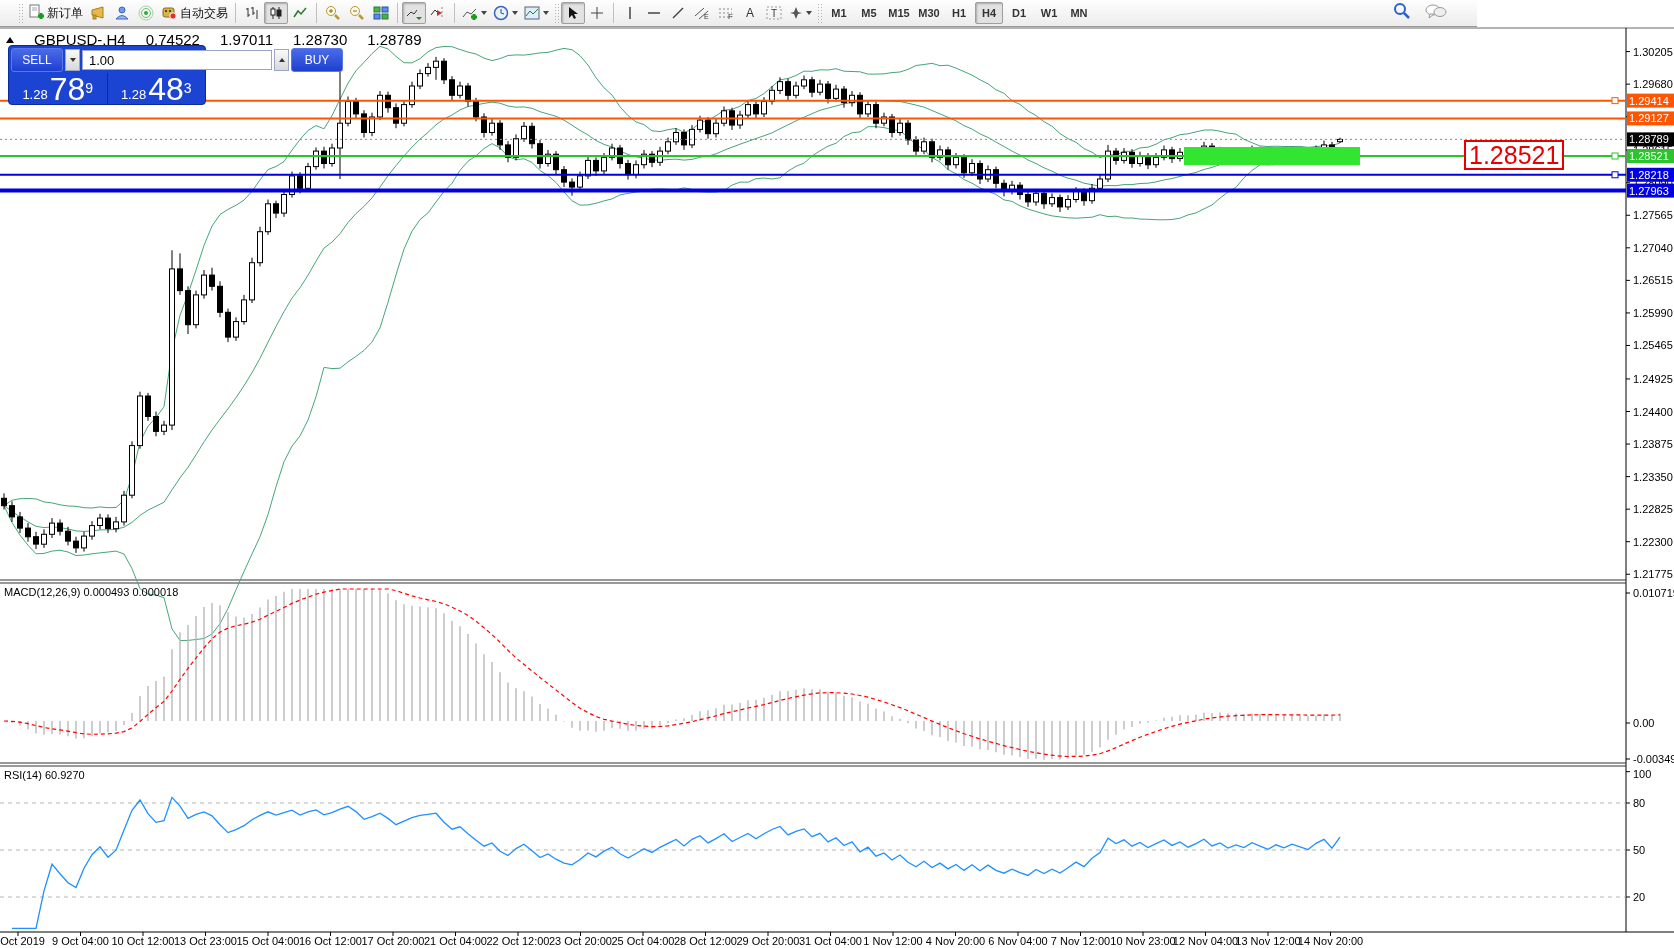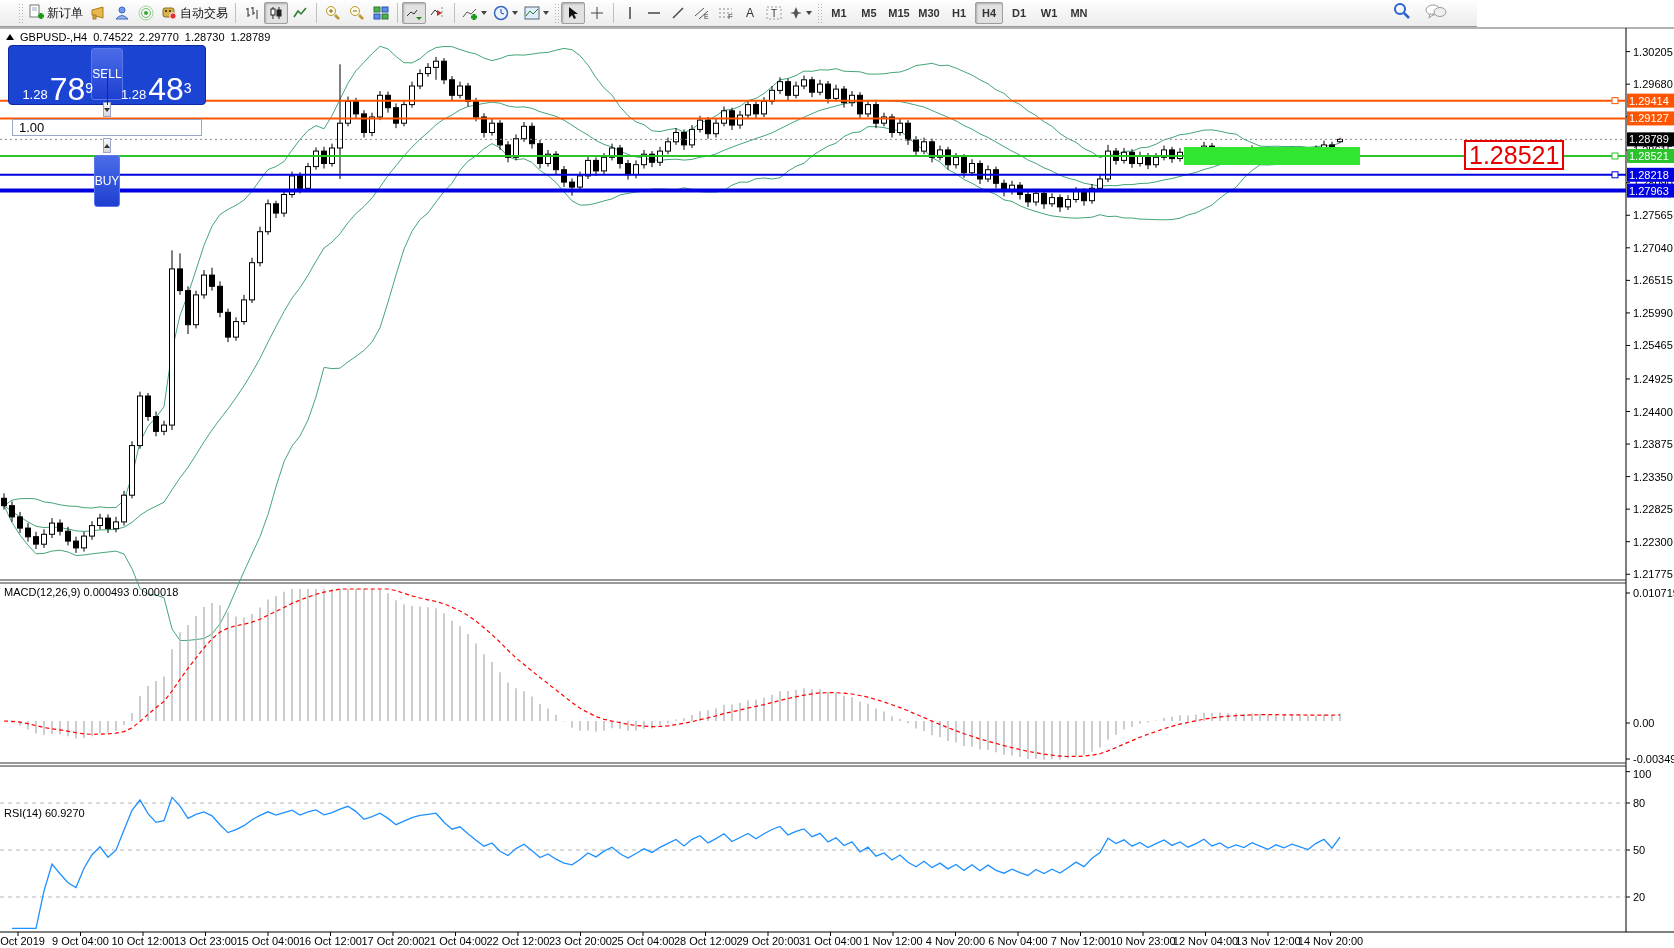--- a/index.html
+++ b/index.html
@@ -14,26 +14,26 @@
   .tb-btn.pressed{background:#e2e2e2;border:1px solid #9f9f9f;box-shadow:inset 1px 1px 2px rgba(0,0,0,.25);}
   .tb-label{font-size:12px;color:#111;margin-left:3px;white-space:nowrap;}
   .caret{width:0;height:0;border-left:3px solid transparent;border-right:3px solid transparent;border-top:4px solid #444;margin-left:3px;}
   .tb-tf{height:20px;min-width:26px;display:inline-flex;align-items:center;justify-content:center;font-size:11px;color:#333;
     border:1px solid transparent;border-radius:2px;margin:0 1px;font-weight:bold;}
   .tb-tf.active{background:#e2e2e2;border:1px solid #9f9f9f;box-shadow:inset 1px 1px 2px rgba(0,0,0,.25);}
   .tb-right{margin-left:auto;margin-right:30px;display:flex;align-items:center;gap:14px;}
   
   svg.chart{position:absolute;left:0;top:0;z-index:1;}
   
-  .symline{position:absolute;left:6px;top:31px;z-index:4;font-size:11px;color:#000;display:flex;align-items:center;gap:6px;}
+  .symline{position:absolute;left:6px;top:31px;z-index:4;font-size:15px;color:#000;display:flex;align-items:center;gap:20px;}
   .tri-up{width:0;height:0;border-left:4px solid transparent;border-right:4px solid transparent;border-bottom:6px solid #000;}
   
   .trade{position:absolute;left:8px;top:45px;width:198px;height:60px;z-index:5;background:#1c44d2;border:1px solid #0a2aa0;
     border-radius:4px;box-sizing:border-box;color:#fff;}
-  .trow1{display:flex;align-items:center;height:26px;padding:2px 2px 0 2px;gap:2px;box-sizing:border-box;flex-direction:column;}
+  .trow1{display:flex;align-items:center;height:26px;padding:2px 2px 0 2px;gap:2px;box-sizing:border-box;}
   .btn-sell,.btn-buy{flex:0 0 50px;height:22px;display:flex;align-items:center;justify-content:center;font-size:12px;color:#fff;
     background:linear-gradient(#4a6ce8,#1e3fd0);border:1px solid #5a78ea;border-radius:3px;}
   .spin{flex:0 0 13px;height:20px;background:linear-gradient(#fafafa,#d8d8d8);border:1px solid #9aa6c8;display:flex;align-items:center;justify-content:center;}
   .spin .car-d{width:0;height:0;border-left:3px solid transparent;border-right:3px solid transparent;border-top:4px solid #333;}
   .spin .car-u{width:0;height:0;border-left:3px solid transparent;border-right:3px solid transparent;border-bottom:4px solid #333;}
   .vol{flex:1;height:20px;border:1px solid #9aa6c8;background:#fff;color:#000;font-size:13px;text-align:left;padding:0 6px;box-sizing:border-box;}
   .trow2{display:flex;height:32px;margin-top:1px;justify-content:center;}
   .half{flex:1;display:flex;align-items:flex-end;justify-content:center;padding-bottom:3px;}
   .half.l{border-right:1px solid #0a2aa0;}
   .p-small{font-size:13px;margin-right:2px;line-height:15px;}
@@ -931,21 +931,21 @@
         <text x="1268" y="945" fill="#000" text-anchor="middle">13 Nov 12:00</text>
         <line x1="1330.5" y1="932" x2="1330.5" y2="936" stroke="#000"></line>
         <text x="1330.5" y="945" fill="#000" text-anchor="middle">14 Nov 20:00</text>
       </g>
     </svg>
 
   <div class="symline">
     <span class="tri-up"></span>
     <span>GBPUSD-,H4</span>
     <span>0.74522</span>
-    <span>2.29770</span>
+    <span>1.97011</span>
     <span>1.28730</span>
     <span>1.28789</span>
   </div>
 
   <div class="trade">
     <div class="trow1">
       <div class="btn-sell">SELL</div>
       <div class="spin">
           <span class="car-d"></span>
         </div>
@@ -963,17 +963,17 @@
       </div>
       <div class="half">
         <span class="p-small">1.28</span>
         <span class="p-big">48</span>
         <span class="p-sup">3</span>
       </div>
     </div>
   </div>
 
   <div class="ind-label" style="left:4px;top:586px;">MACD(12,26,9) 0.000493 0.000018</div>
-  <div class="ind-label" style="left:4px;top:769px;margin-top:38px;">RSI(14) 60.9270</div>
+  <div class="ind-label" style="left:4px;top:769px;">RSI(14) 60.9270</div>
 
   <div class="price-box">1.28521</div>
 
 </div>
 
 </body></html>

